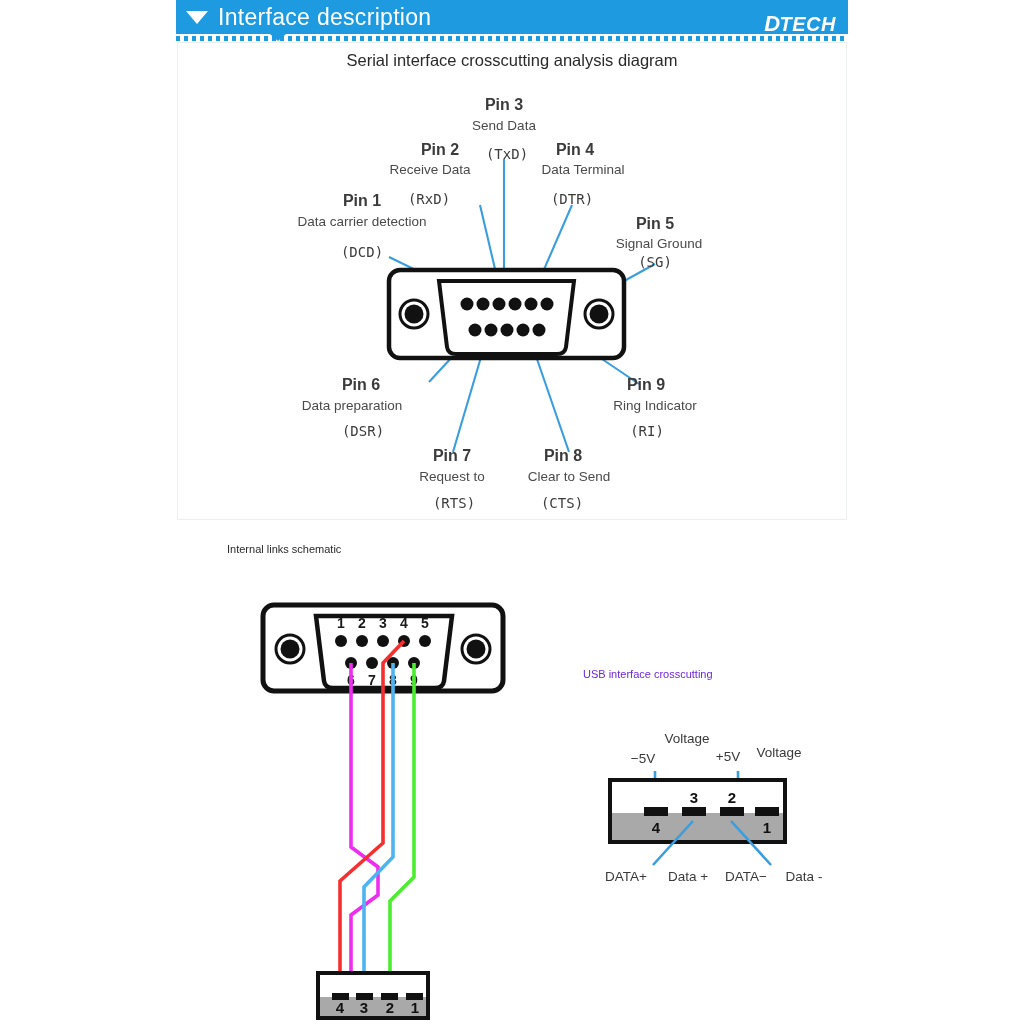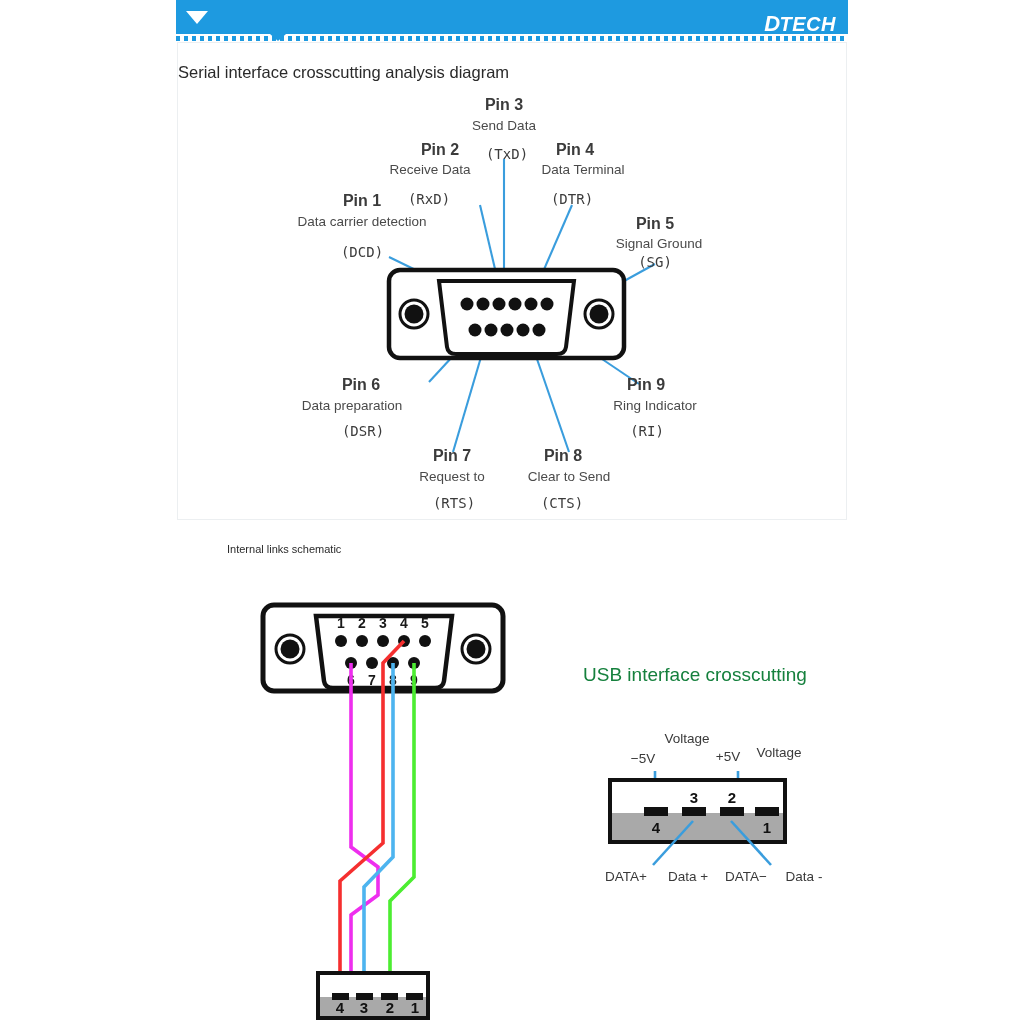--- a/index.html
+++ b/index.html
@@ -36,46 +36,47 @@
     position:absolute;left:270px;top:34px;width:0;height:0;
     border-left:8px solid transparent;border-right:8px solid transparent;
     border-top:7px solid #1e9ae0;
   }
   
   .panel-serial{
     position:absolute;left:177px;top:42px;width:670px;height:478px;
     background:#ffffff;border:1px solid #eceff1;box-sizing:border-box;
   }
   .panel-title{
-    position:absolute;top:8px;left:0;width:100%;text-align:left;
-    font-size:16.5px;color:#2a2a2a;margin-top:12px;
+    position:absolute;top:8px;left:0;width:100%;text-align:center;
+    font-size:16.5px;color:#2a2a2a;
   }
   .section-title{
     position:absolute;left:227px;top:543px;font-size:11px;color:#2a2a2a;
   }
   .usb-title{
-    position:absolute;left:583px;top:660px;font-size:19px;color:#15803d;
+    position:absolute;left:583px;top:660px;font-size:11px;color:#6d28d9;
     line-height:29px;width:260px;
   }
   svg{display:block;}
   .svg-abs{position:absolute;}
   text{font-family:"Liberation Sans","DejaVu Sans",sans-serif;}
   .lbl-pin{font-size:16px;font-weight:bold;fill:#3b3b3b;}
   .lbl-name{font-size:13.5px;fill:#4a4a4a;}
   .lbl-abbr{font-size:14px;fill:#3b3b3b;font-family:"DejaVu Sans Mono",monospace;}
   .leader{stroke:#3a9ddd;stroke-width:2.1;fill:none;}
   .pinnum{font-size:14px;font-weight:bold;fill:#1a1a1a;}
   .usbnum{font-size:15px;font-weight:bold;fill:#111111;}
   .usblbl{font-size:13.5px;fill:#3a3a3a;}
 </style>
 </head>
 <body>
 
 <div class="header-bar">
   <div class="header-caret"></div>
+  <div class="header-title">Interface description</div>
   <div class="brand">
     <span class="d">D</span>
       <span class="tech">TECH</span>
   </div>
 </div>
 <div class="header-dots"></div>
 <div class="header-notch"></div>
 
 <div class="panel-serial">
   <div class="panel-title">Serial interface crosscutting analysis diagram</div>

